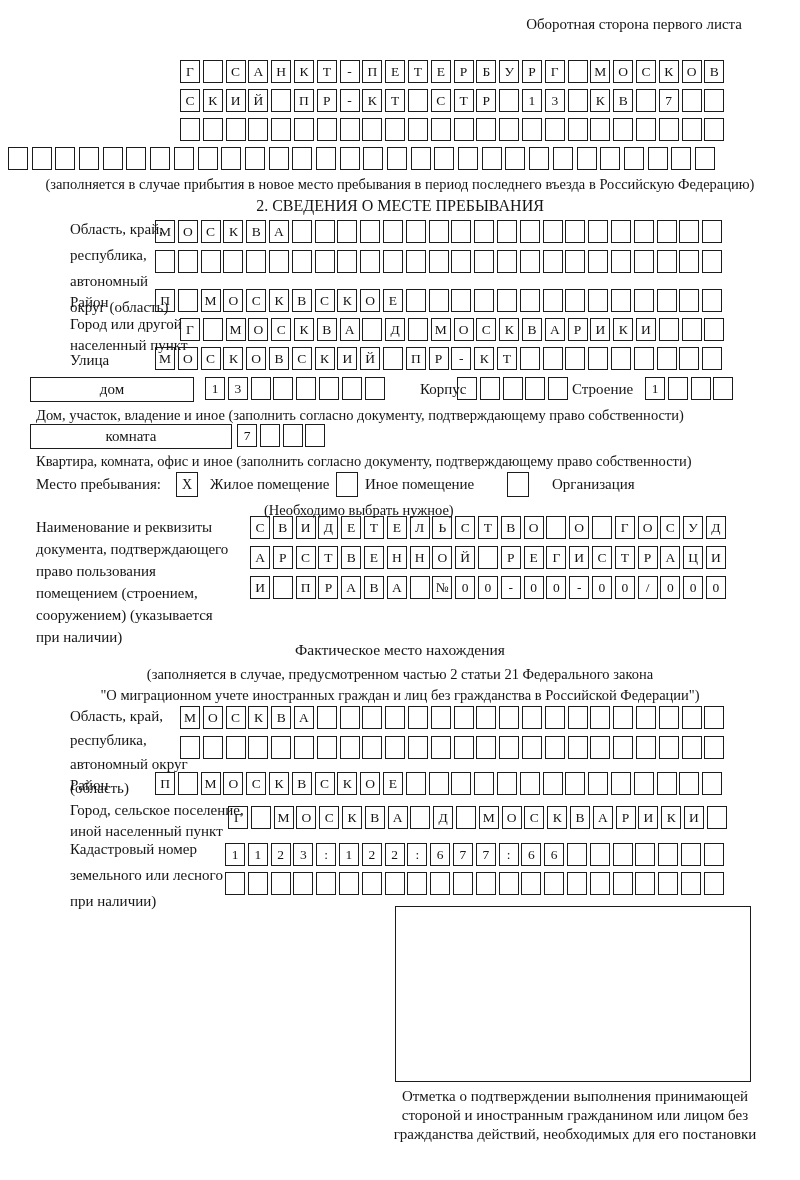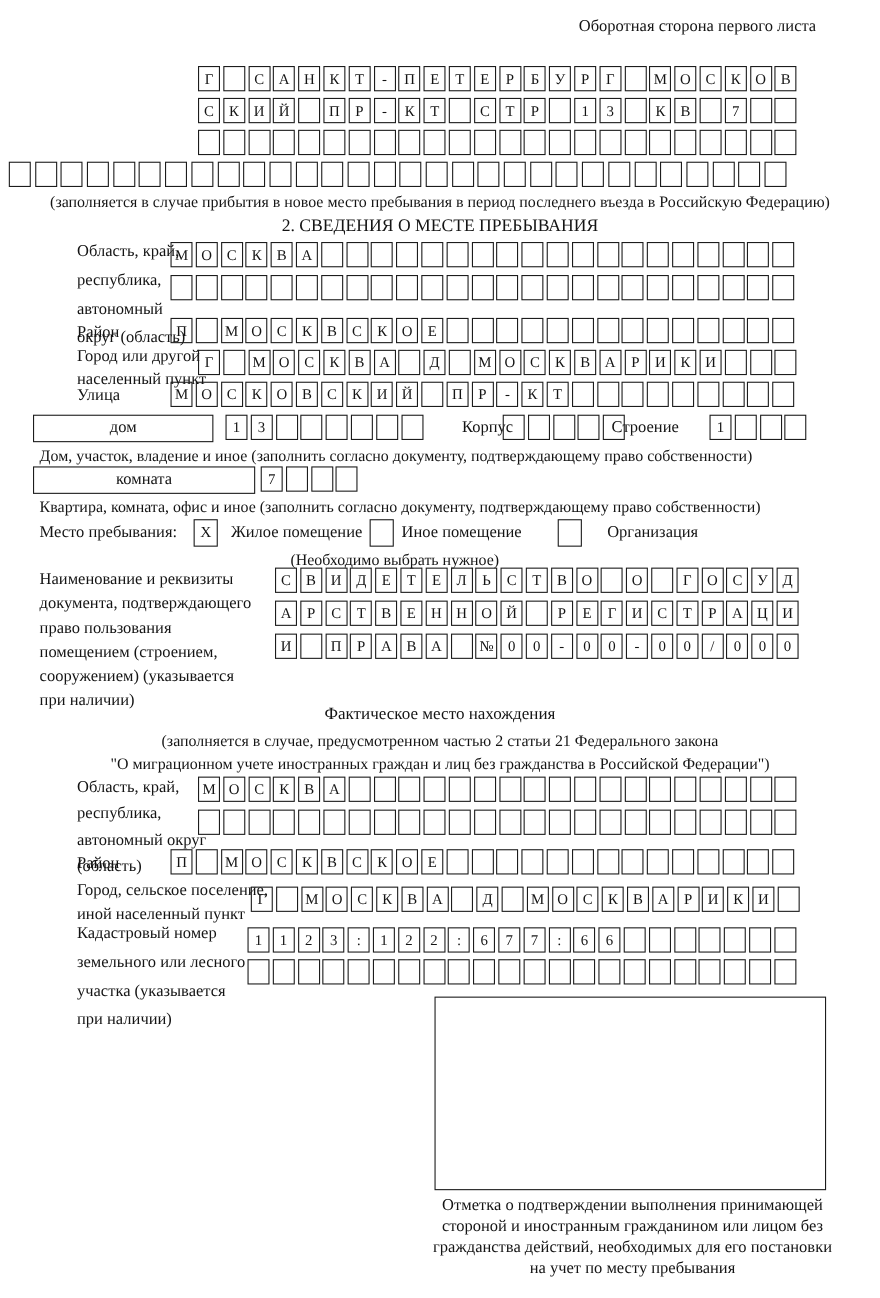--- a/index.html
+++ b/index.html
@@ -310,21 +310,21 @@
       <div class="cell"></div>
     </div>
   <div class="abs fs15" style="left:420px;top:381px;">Корпус</div>
   <div class="boxrow" style="left:457px;top:377px;">
       <div class="cell"></div>
       <div class="cell"></div>
       <div class="cell"></div>
       <div class="cell"></div>
       <div class="cell"></div>
     </div>
-  <div class="abs fs15" style="left:556px;top:381px;">Строение</div>
+  <div class="abs fs15" style="left:572px;top:381px;">Строение</div>
   <div class="boxrow" style="left:645px;top:377px;">
       <div class="cell">1</div>
       <div class="cell"></div>
       <div class="cell"></div>
       <div class="cell"></div>
     </div>
   <div class="abs fs14" style="left:36px;top:407px;">Дом, участок, владение и иное (заполнить согласно документу, подтверждающему право собственности)</div>
 
   <div class="bigbox" style="left:30px;top:424px;width:200px;height:23px;">комната</div>
   <div class="boxrow" style="left:237px;top:424px;">
@@ -541,21 +541,20 @@
       <div class="cell">Р</div>
       <div class="cell">И</div>
       <div class="cell">К</div>
       <div class="cell">И</div>
       <div class="cell"></div>
     </div>
 
   <div class="abs fs15 lines-27" style="left:70px;top:836px;">
       <div>Кадастровый номер</div>
       <div>земельного или лесного</div>
-      <div>участка (указывается</div>
       <div>при наличии)</div>
     </div>
   <div class="boxrow" style="left:225px;top:843px;">
       <div class="cell">1</div>
       <div class="cell">1</div>
       <div class="cell">2</div>
       <div class="cell">3</div>
       <div class="cell">:</div>
       <div class="cell">1</div>
       <div class="cell">2</div>
@@ -598,16 +597,15 @@
       <div class="cell"></div>
       <div class="cell"></div>
       <div class="cell"></div>
     </div>
 
   <div class="stampbox" style="left:395px;top:906px;width:354px;height:174px;"></div>
   <div class="abs fs15 center lines-19" style="left:368px;top:1087px;width:414px;">
       <div>Отметка о подтверждении выполнения принимающей</div>
       <div>стороной и иностранным гражданином или лицом без</div>
       <div>гражданства действий, необходимых для его постановки</div>
-      <div>на учет по месту пребывания</div>
     </div>
 
 </div>
 
 </body></html>

